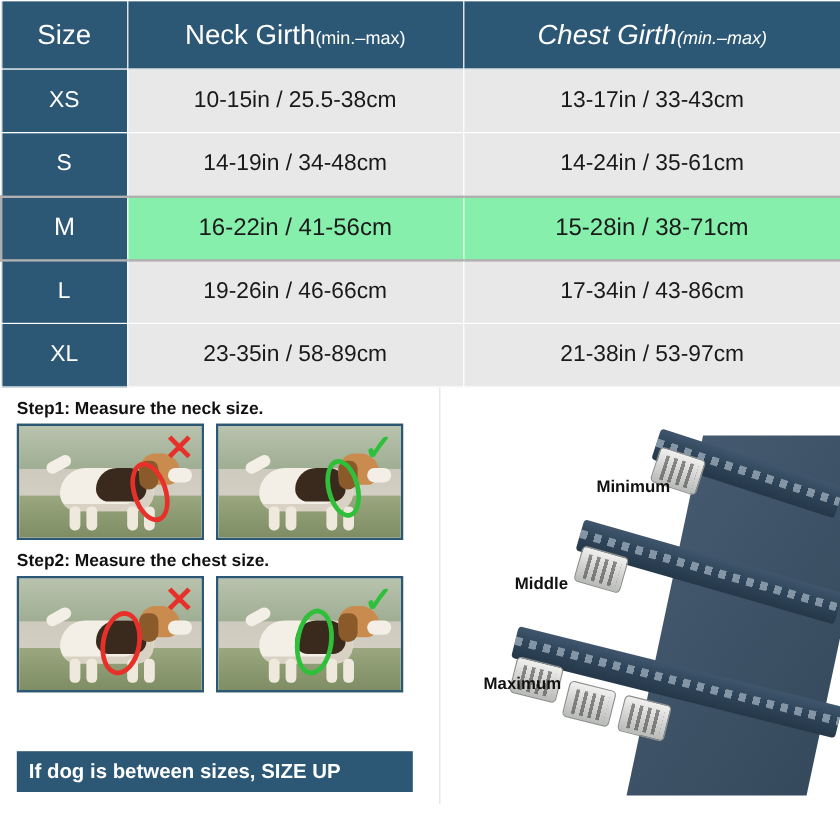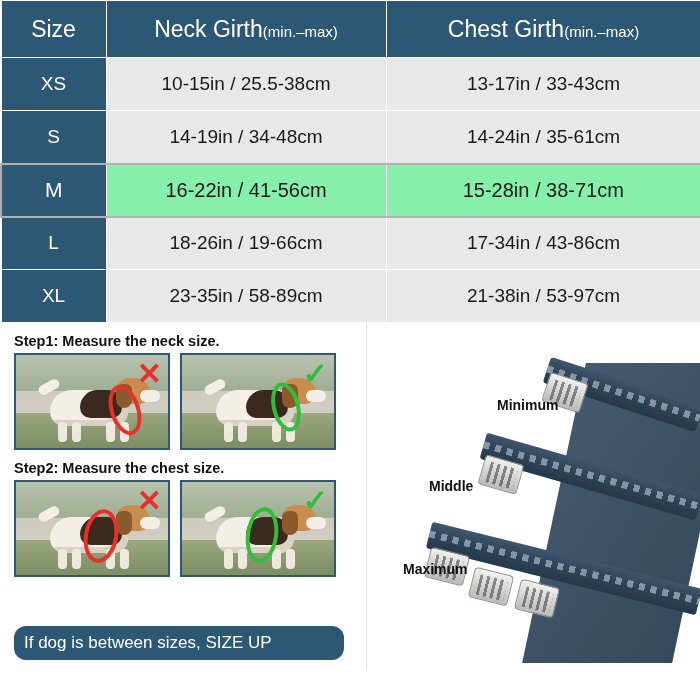--- a/index.html
+++ b/index.html
@@ -19,21 +19,21 @@
     table-layout: fixed;
   }
   .size-table td, .size-table th {
     border: 1px solid #ffffff;
     text-align: center;
     vertical-align: middle;
     font-weight: normal;
   }
   .col-size { width: 105px; }
   .col-neck { width: 280px; }
-  .col-chest { width: 315px; }
+  .col-chest { width: 315px; font-style: italic; }
 
   .hdr {
     background: #2c5876;
     color: #ffffff;
     height: 57px;
     font-size: 23px;
   }
   .hdr .small { font-size: 15px; }
 
   .lbl {
@@ -183,25 +183,24 @@
   .mark.x { color: #e8302a; }
   .mark.check { color: #2fbf3a; }
 
   .footer-note {
     position: absolute;
     left: 14px; bottom: 10px;
     width: 330px; height: 34px;
     background: #2c5876;
     color: #ffffff;
     font-size: 17px;
-    font-weight: normal;
+    font-weight: bold;
     display: flex;
     align-items: center;
     padding-left: 10px;
-    border-radius: 12px;
   }
 
   
   .adjust {
     position: absolute;
     left: 366px; top: 0;
     width: 334px; height: 347px;
     border-left: 1px solid #e2e2e2;
   }
   .adjust-title {
@@ -297,21 +296,21 @@
         <td class="val">14-19in / 34-48cm</td>
         <td class="val">14-24in / 35-61cm</td>
       </tr>
       <tr class="highlight">
         <td class="lbl">M</td>
         <td class="val">16-22in / 41-56cm</td>
         <td class="val">15-28in / 38-71cm</td>
       </tr>
       <tr>
         <td class="lbl">L</td>
-        <td class="val">18-26in / 19-66cm</td>
+        <td class="val">19-26in / 46-66cm</td>
         <td class="val">17-34in / 43-86cm</td>
       </tr>
       <tr>
         <td class="lbl">XL</td>
         <td class="val">23-35in / 58-89cm</td>
         <td class="val">21-38in / 53-97cm</td>
       </tr>
     </tbody>
   </table>
 

